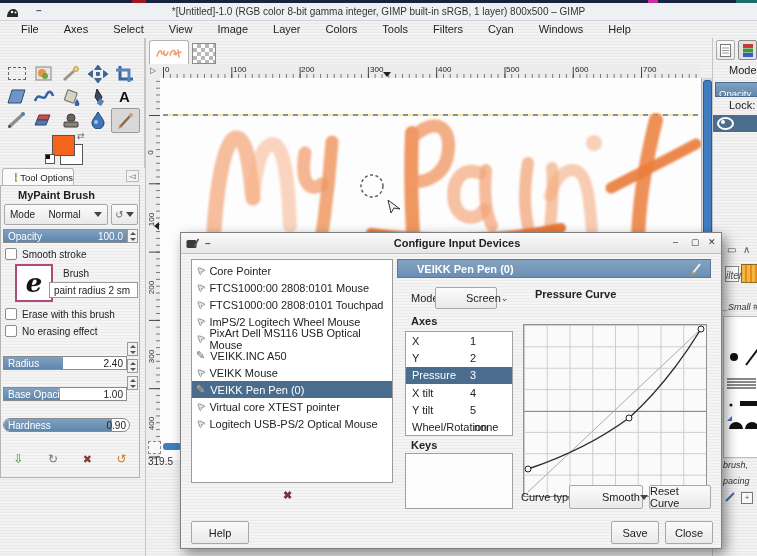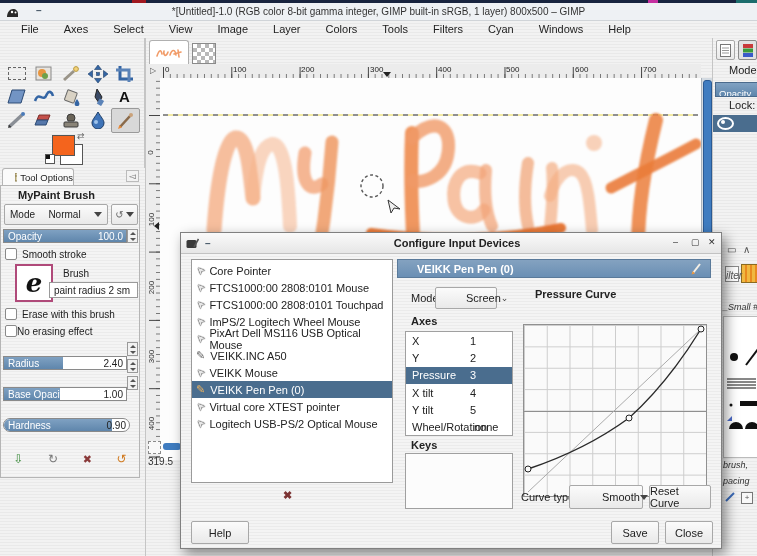--- a/index.html
+++ b/index.html
@@ -234,21 +234,21 @@
   </div>
   <span class="abs small" style="left:62px;top:82px;">Brush</span>
   <div class="abs entry" style="left:48px;top:96px;width:89px;height:16px;">
     <span>paint radius 2 sm</span>
   </div>
 
   <div class="abs" style="left:4px;top:122px;display:flex;align-items:flex-end;gap:5px;">
     <span class="chk"></span>
     <span class="small">Erase with this brush</span>
   </div>
-  <div class="abs" style="left:4px;top:139px;display:flex;align-items:center;">
+  <div class="abs" style="left:4px;top:139px;display:flex;align-items:center;gap:5px;">
     <span class="chk"></span>
     <span class="small">No erasing effect</span>
   </div>
 
   <div class="abs slider" style="left:2px;top:156px;width:124px;">
     <div class="sfill" style="width:48%;"></div>
     <span class="slabel">Radius</span>
     <span class="sval">2.40</span>
   </div>
   <div class="abs spin" style="left:126px;top:156px;">

